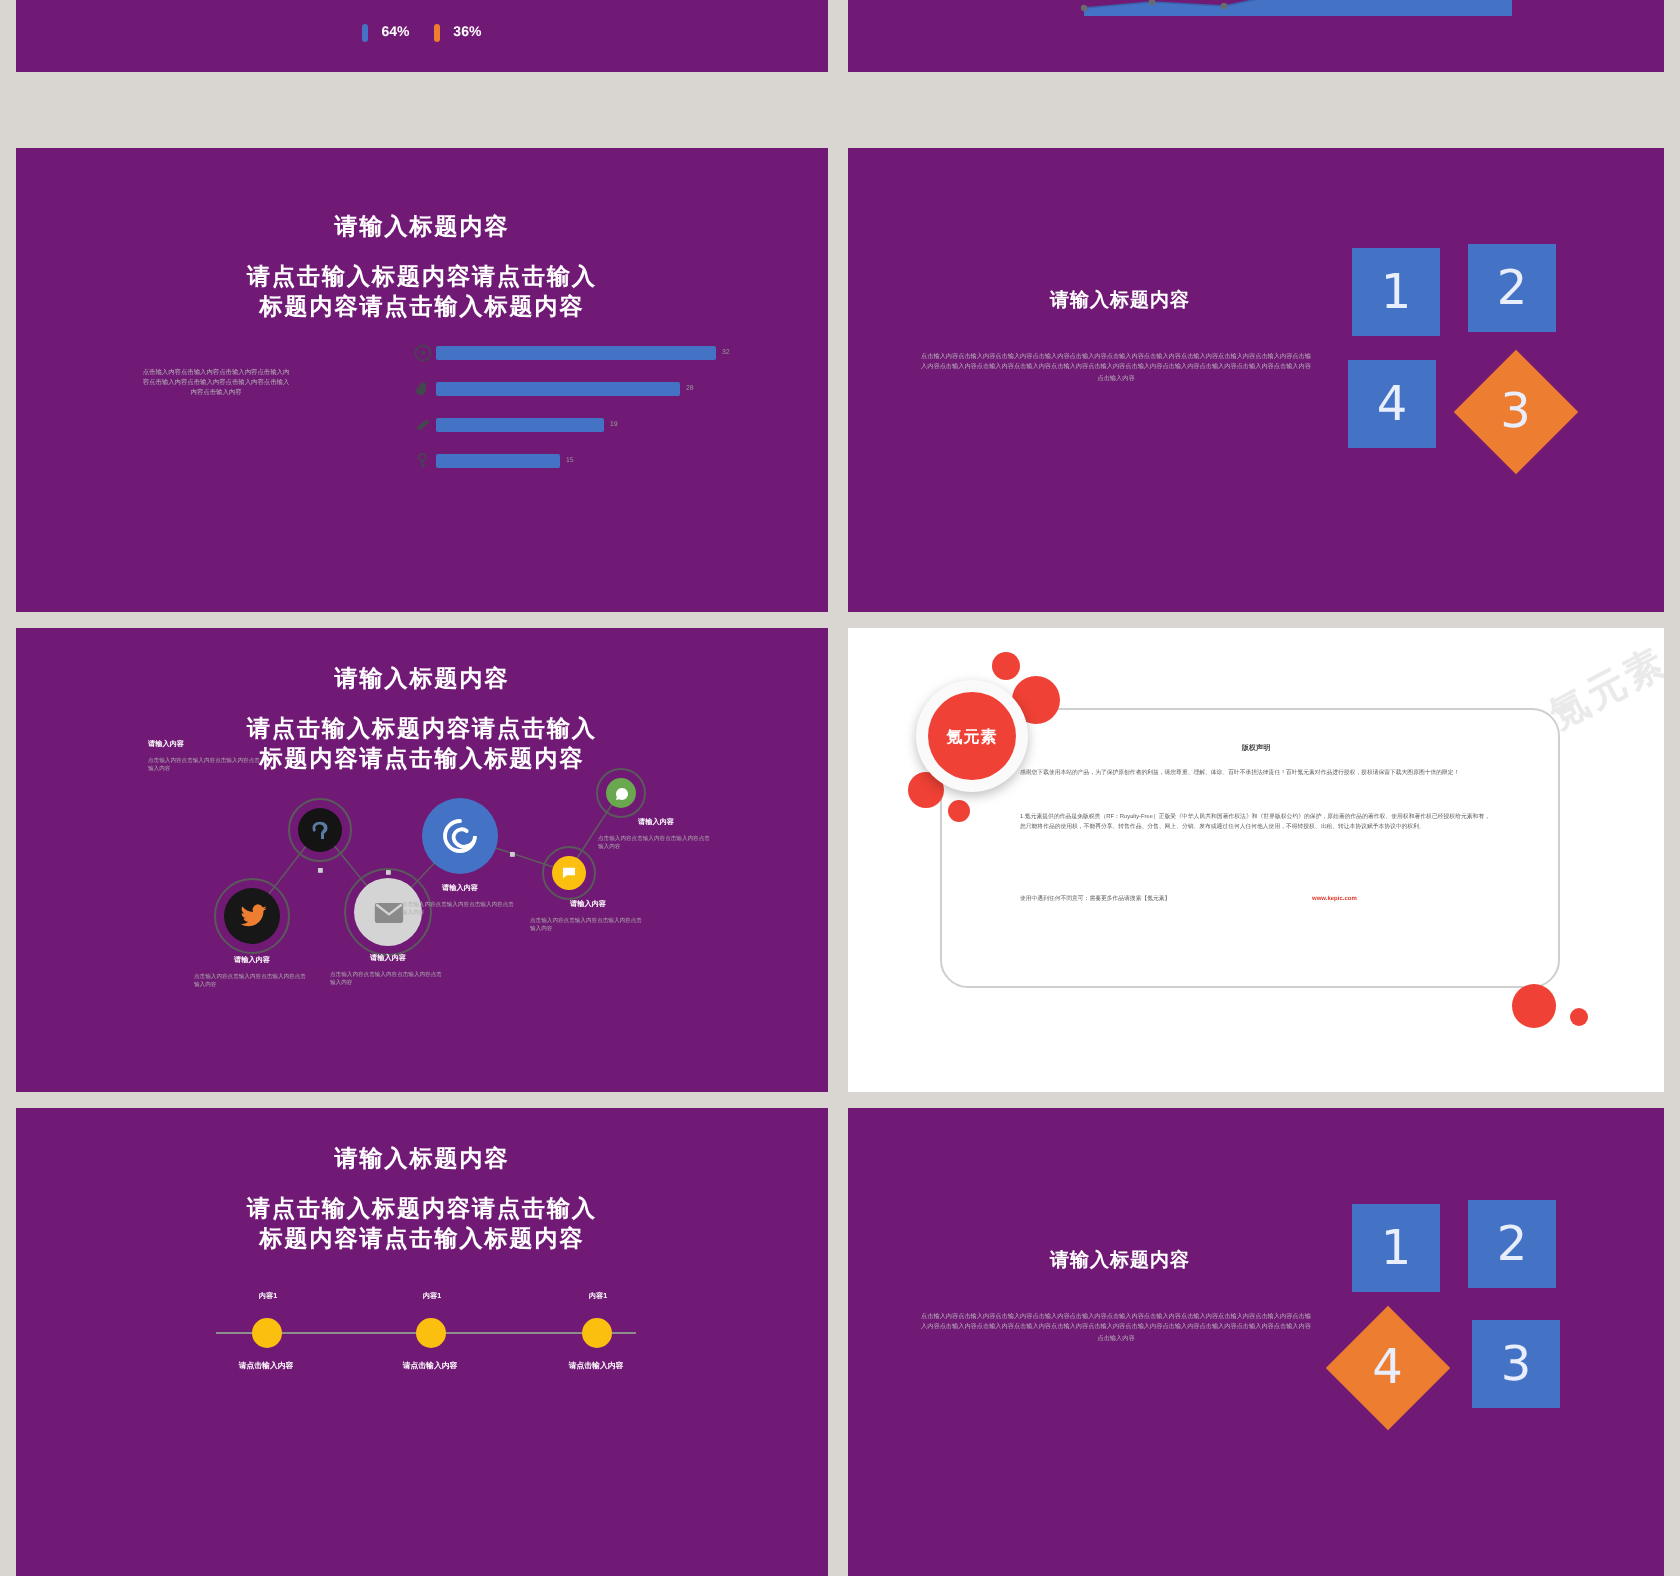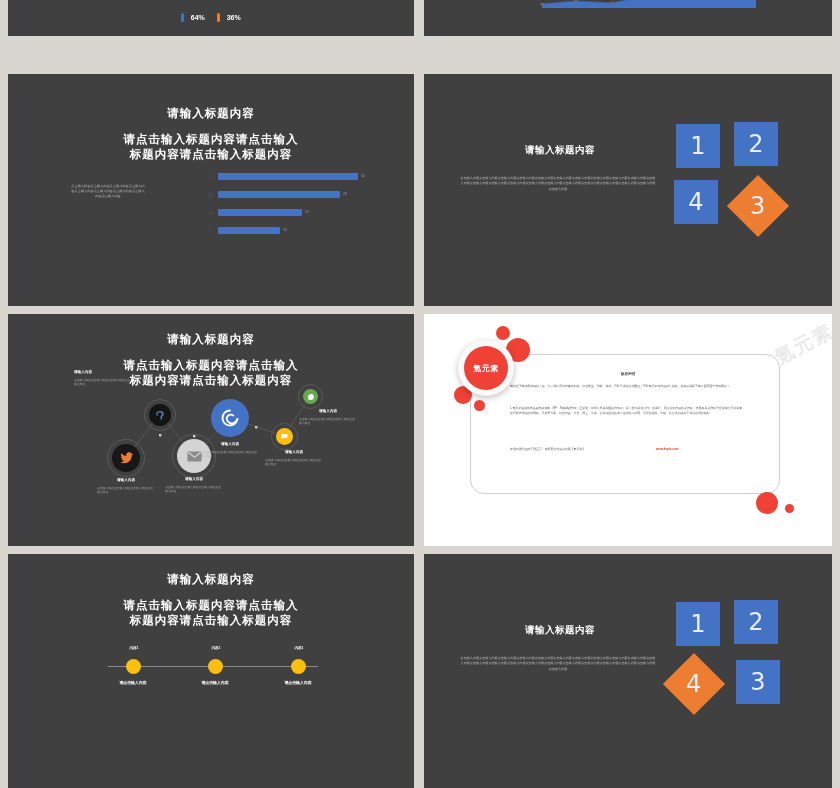--- a/index.html
+++ b/index.html
@@ -7,21 +7,21 @@
     width:840px;height:788px;
     background:#d9d5d0;
     font-family:"Liberation Sans","DejaVu Sans",sans-serif;
     overflow:hidden;
   }
   .grid{
     position:absolute;left:0;top:0;width:840px;height:788px;
   }
   .slide{
     position:absolute;
-    background:#404040;
+    background:#701a75;
     overflow:hidden;
   }
   .slide.light{background:#ffffff;}
   .col-l{left:8px;width:406px;}
   .col-r{left:424px;width:408px;}
   .row-0{top:-32px;height:68px;}
   .row-1{top:74px;height:232px;}
   .row-2{top:314px;height:232px;}
   .row-3{top:554px;height:232px;}
   .row-4{top:782px;height:14px;}

